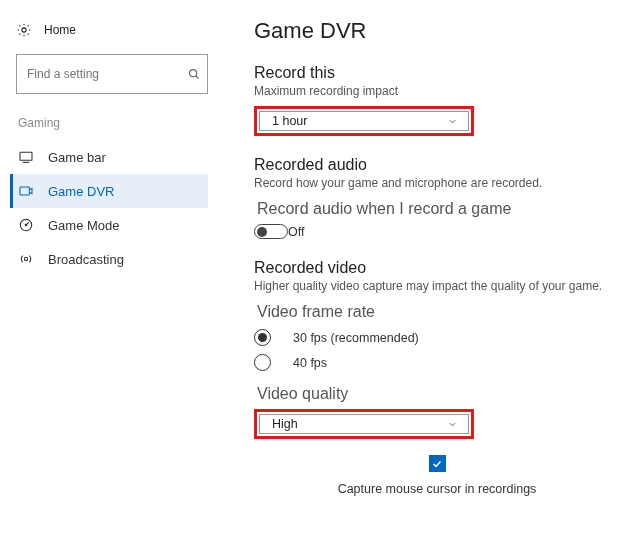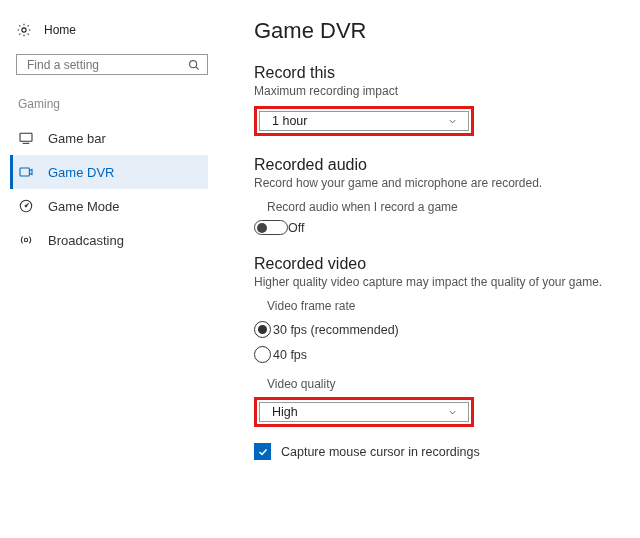--- a/index.html
+++ b/index.html
@@ -29,21 +29,21 @@
     gap: 12px;
     margin-bottom: 14px;
     padding: 2px 0;
     cursor: default;
   }
   .home-row .lbl { font-size: 12px; color: #222; }
   .search-box {
     display: flex;
     align-items: center;
     border: 1px solid #999;
-    height: 21px;
+    height: 40px;
     padding: 0 6px 0 8px;
     background: #fff;
     margin-bottom: 22px;
   }
   .search-box input {
     flex: 1;
     border: none;
     outline: none;
     font-size: 12px;
     color: #555;
@@ -93,23 +93,23 @@
     font-weight: 400;
     margin: 0 0 2px 0;
     color: #222;
   }
   .section-sub {
     font-size: 12px;
     color: #555;
     margin: 0 0 8px 0;
   }
   .field-label {
-    font-size: 12px;
+    font-size: 16px;
     color: #555;
-    margin: 10px 0 6px 13px;
+    margin: 10px 0 6px 3px;
   }
   .dropdown {
     display: flex;
     align-items: center;
     justify-content: space-between;
     width: 210px;
     height: 20px;
     border: 1px solid #999;
     padding: 0 10px 0 12px;
     font-size: 12.5px;
@@ -141,41 +141,42 @@
     left: 2px; top: 1.5px;
     width: 10px; height: 10px;
     border-radius: 50%;
     background: #444;
   }
   .toggle-label { font-size: 12.5px; color: #333; }
 
   .radio-row {
     display: flex;
     align-items: center;
-    gap: 2px;
+    gap: 22px;
     margin: 8px 0;
   }
   .radio {
     width: 17px; height: 17px;
     border: 1.5px solid #333;
     border-radius: 50%;
     display: flex; align-items: center; justify-content: center;
     background: #fff;
   }
   .radio.checked .dot {
     width: 9px; height: 9px; border-radius: 50%;
     background: #333;
   }
   .radio-label { font-size: 12.5px; color: #333; }
 
   .checkbox-row {
     display: flex;
     align-items: center;
     gap: 10px;
     margin-top: 16px;
+    flex-direction: column;
   }
   .checkbox {
     width: 17px; height: 17px;
     background: #0067c0;
     display: flex; align-items: center; justify-content: center;
   }
   .checkbox svg { width: 12px; height: 12px; color: #fff; }
   .checkbox-label { font-size: 12.5px; color: #333; }
 
   svg { display: block; }

